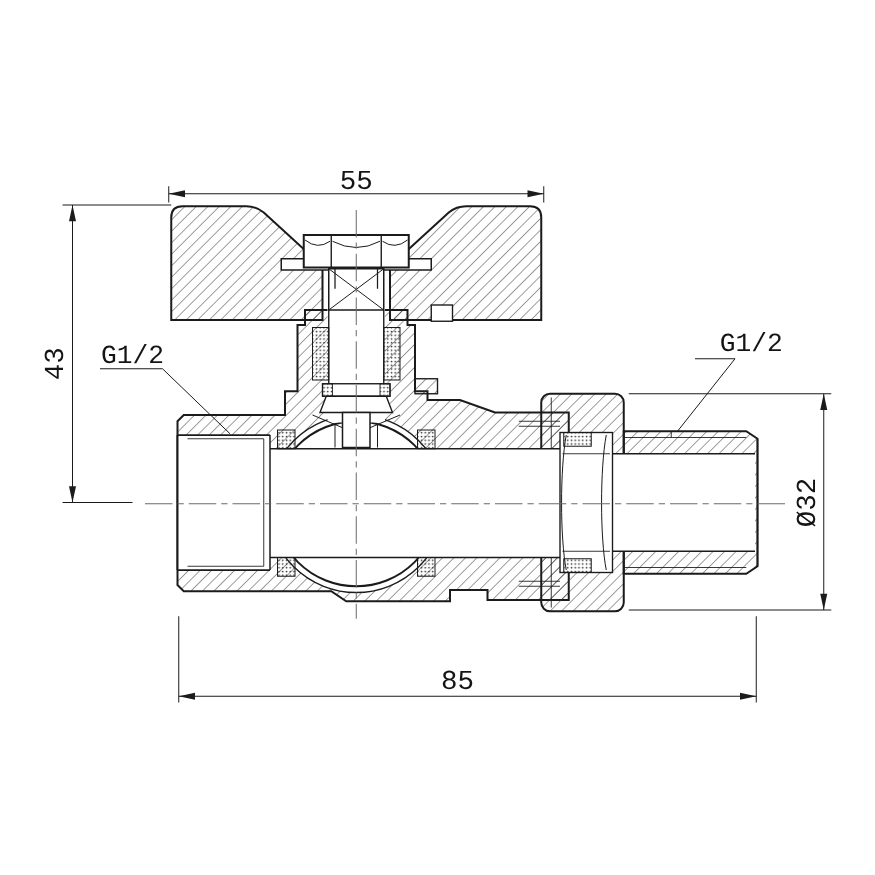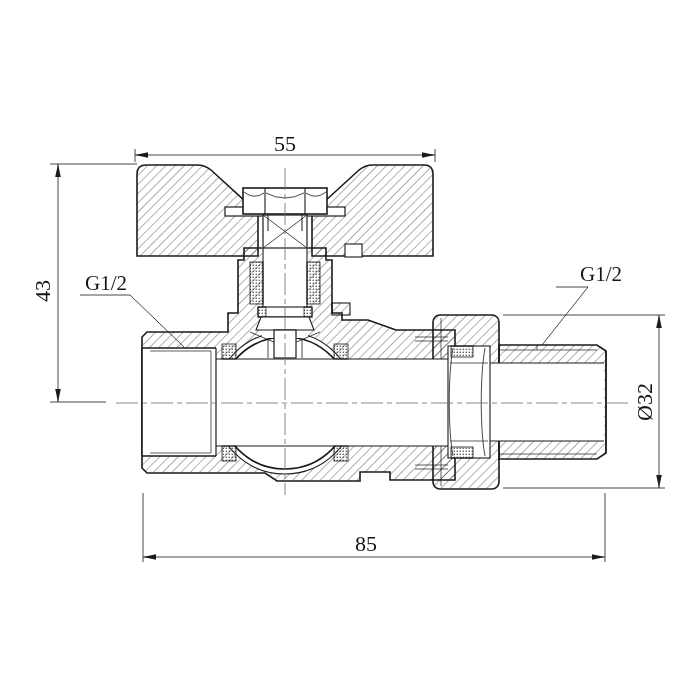--- a/index.html
+++ b/index.html
@@ -1,17 +1,17 @@
 <!DOCTYPE html>
 <html><head>
 <meta charset="utf-8">
 <style>
   html,body{margin:0;padding:0;background:#ffffff;}
   .stage{width:700px;height:700px;position:relative;background:#fff;overflow:hidden;
-         font-family:Liberation Serif, serif;}
+         font-family:Liberation Mono, monospace;}
   svg{display:block}
   text{fill:#141414;}
   .dimtxt{font-size:22px;}
   .lbltxt{font-size:21px;}
 </style>
 </head>
 <body>
 <div class="stage">
 
 <svg width="700" height="700" viewBox="0 0 700 700">

